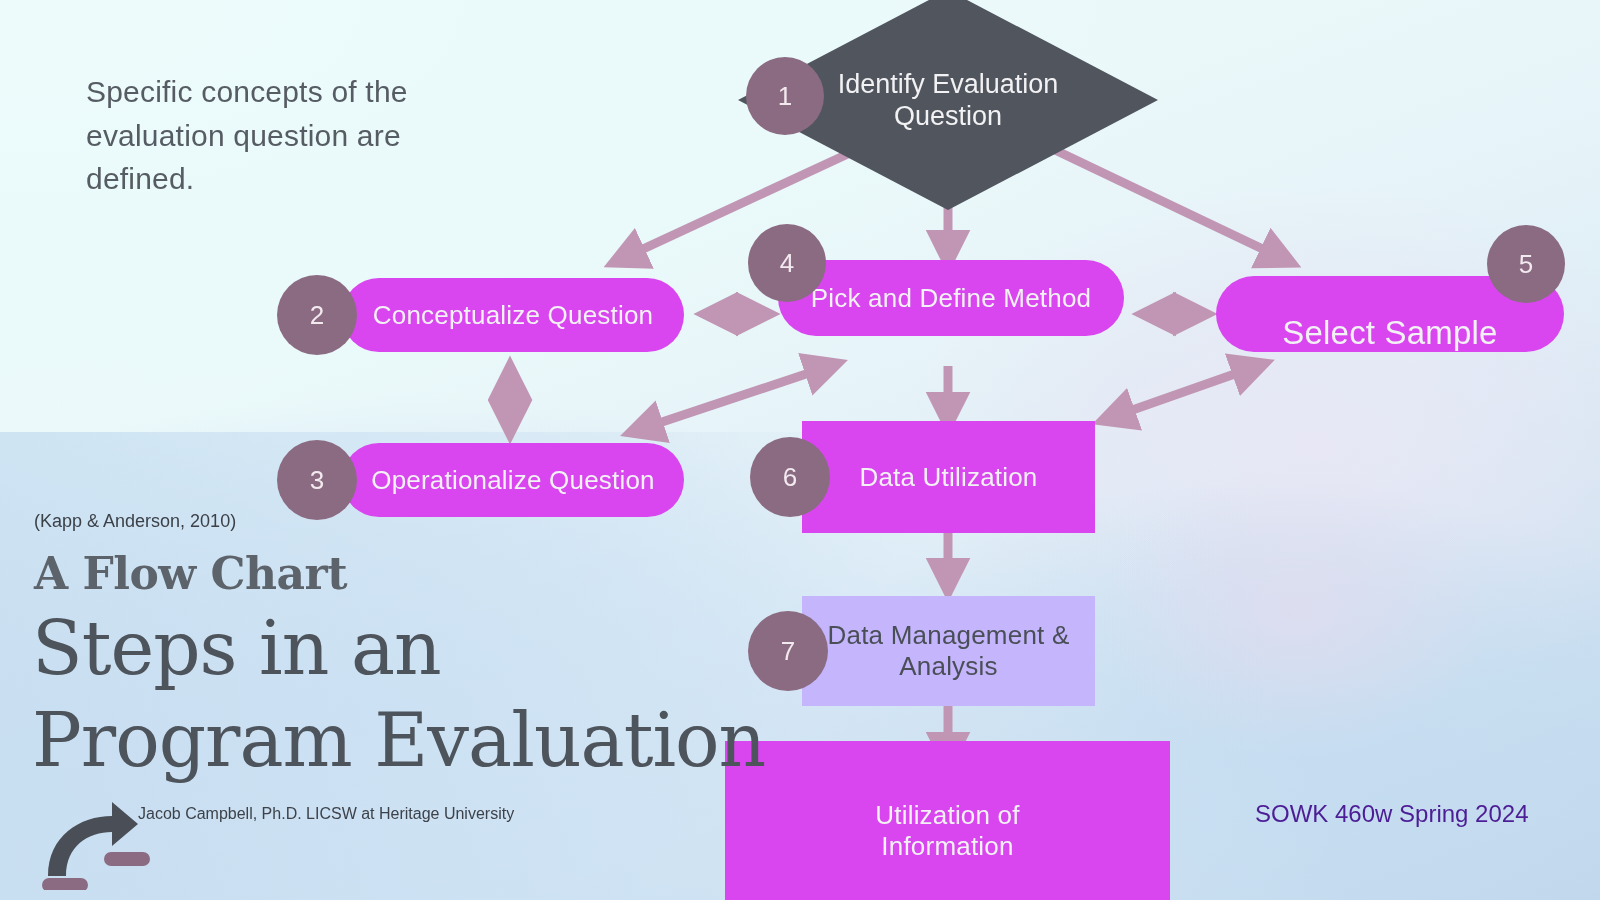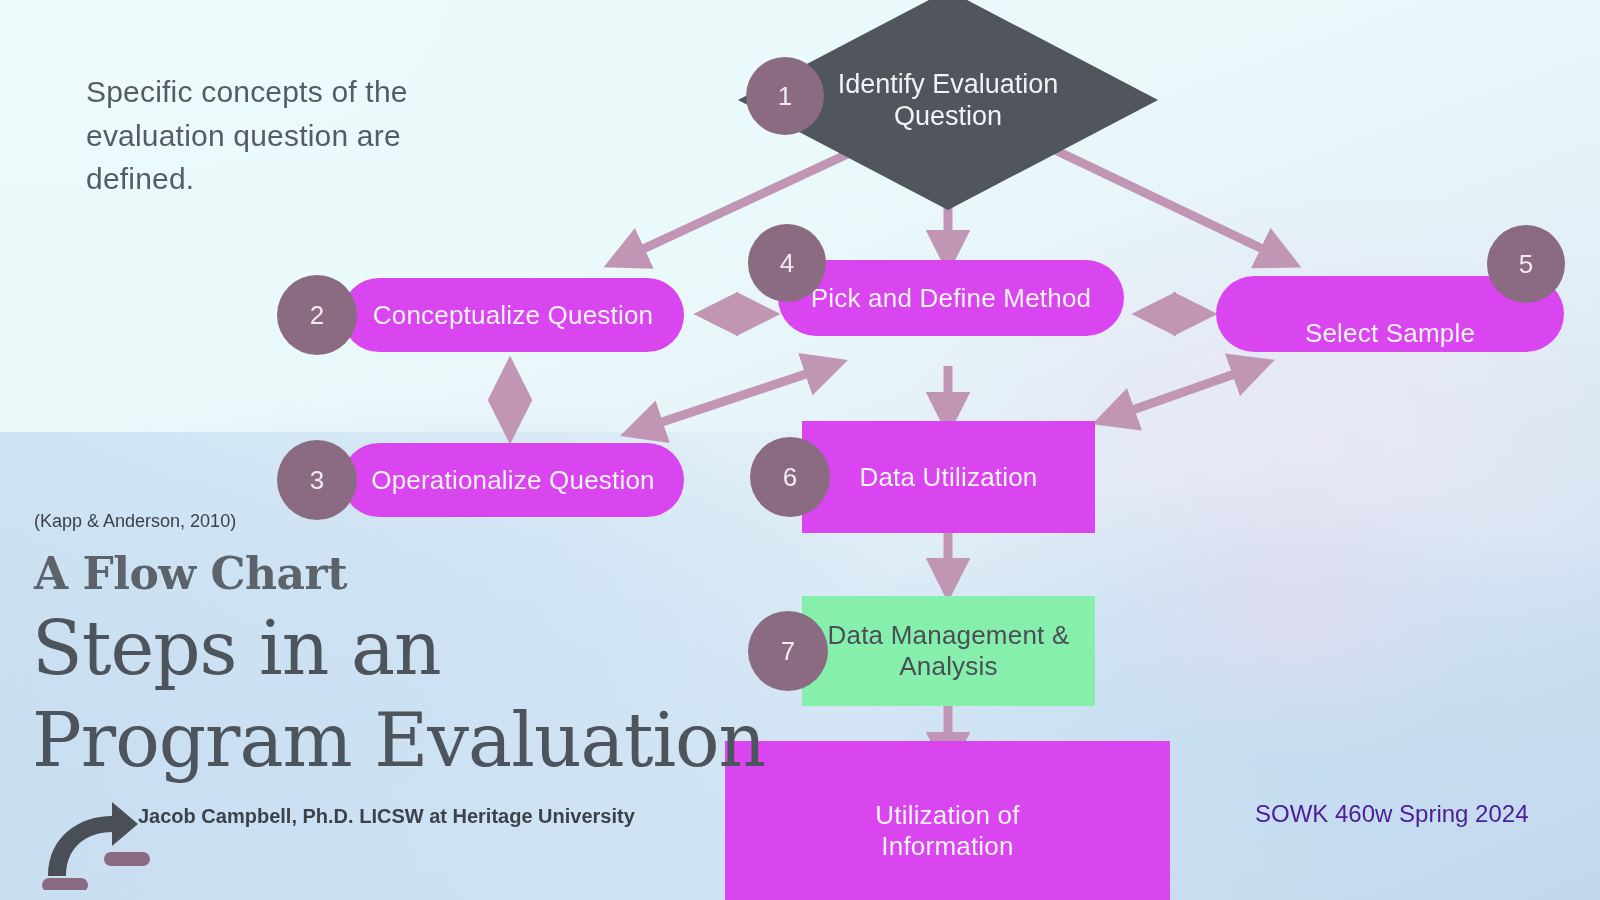--- a/index.html
+++ b/index.html
@@ -64,21 +64,21 @@
     justify-content: center;
     text-align: center;
     color: #f2f2f4;
     background: #d946ef;
     font-weight: 300;
     letter-spacing: 0.2px;
     line-height: 1.18;
   }
   .node.pill { border-radius: 46px; }
   .node.rect { border-radius: 0; }
-  .node.pink { background: #86efac; color: #4a4f57; }
+  .node.pink { background: #c4b5fd; color: #4a4f57; }
   .node-label { padding: 0 26px; }
 
   
   .diamond-wrap {
     position: absolute;
     display: flex; align-items: center; justify-content: center;
   }
   .diamond-shape {
     position: absolute; inset: 0;
     background: #50555e;
@@ -147,23 +147,23 @@
     left: 32px; top: 697px;
     font-size: 74px;
     color: #4e545c;
     font-family: "DejaVu Serif", serif;
     font-weight: 400;
     letter-spacing: -1px;
   }
   .author {
     position: absolute;
     left: 138px; top: 805px;
-    font-size: 20px;
+    font-size: 16px;
     color: #3d424a;
-    font-weight: 700;
+    font-weight: 400;
   }
   .course {
     position: absolute;
     left: 1255px; top: 800px;
     font-size: 24px;
     color: #4c1d95;
     font-weight: 400;
   }
   #logo { position: absolute; left: 34px; top: 790px; }
 </style>
@@ -229,21 +229,21 @@
     <span class="node-label" style="font-size:26px;">Operationalize Question</span>
   </div>
   <div class="badge" style="left:277px; top:440px; width:80px; height:80px; font-size:26px;">3</div>
 
   <div class="node pill" style="left:778px; top:260px; width:346px; height:76px;">
     <span class="node-label" style="font-size:26px;">Pick and Define Method</span>
   </div>
   <div class="badge" style="left:748px; top:224px; width:78px; height:78px; font-size:26px;">4</div>
 
   <div class="node pill" style="left:1216px; top:276px; width:348px; height:76px;">
-    <span class="node-label" style="font-size:26px;margin-top:39px;">Select Sample</span>
+    <span class="node-label" style="font-size:33px;margin-top:39px;">Select Sample</span>
   </div>
   <div class="badge" style="left:1487px; top:225px; width:78px; height:78px; font-size:26px;">5</div>
 
   <div class="node rect" style="left:802px; top:421px; width:293px; height:112px;">
     <span class="node-label" style="font-size:26px;">Data Utilization</span>
   </div>
   <div class="badge" style="left:750px; top:437px; width:80px; height:80px; font-size:26px;">6</div>
 
   <div class="node rect pink" style="left:802px; top:596px; width:293px; height:110px;">
     <span class="node-label" style="font-size:26px; padding:0 10px;">Data Management &amp; Analysis</span>

